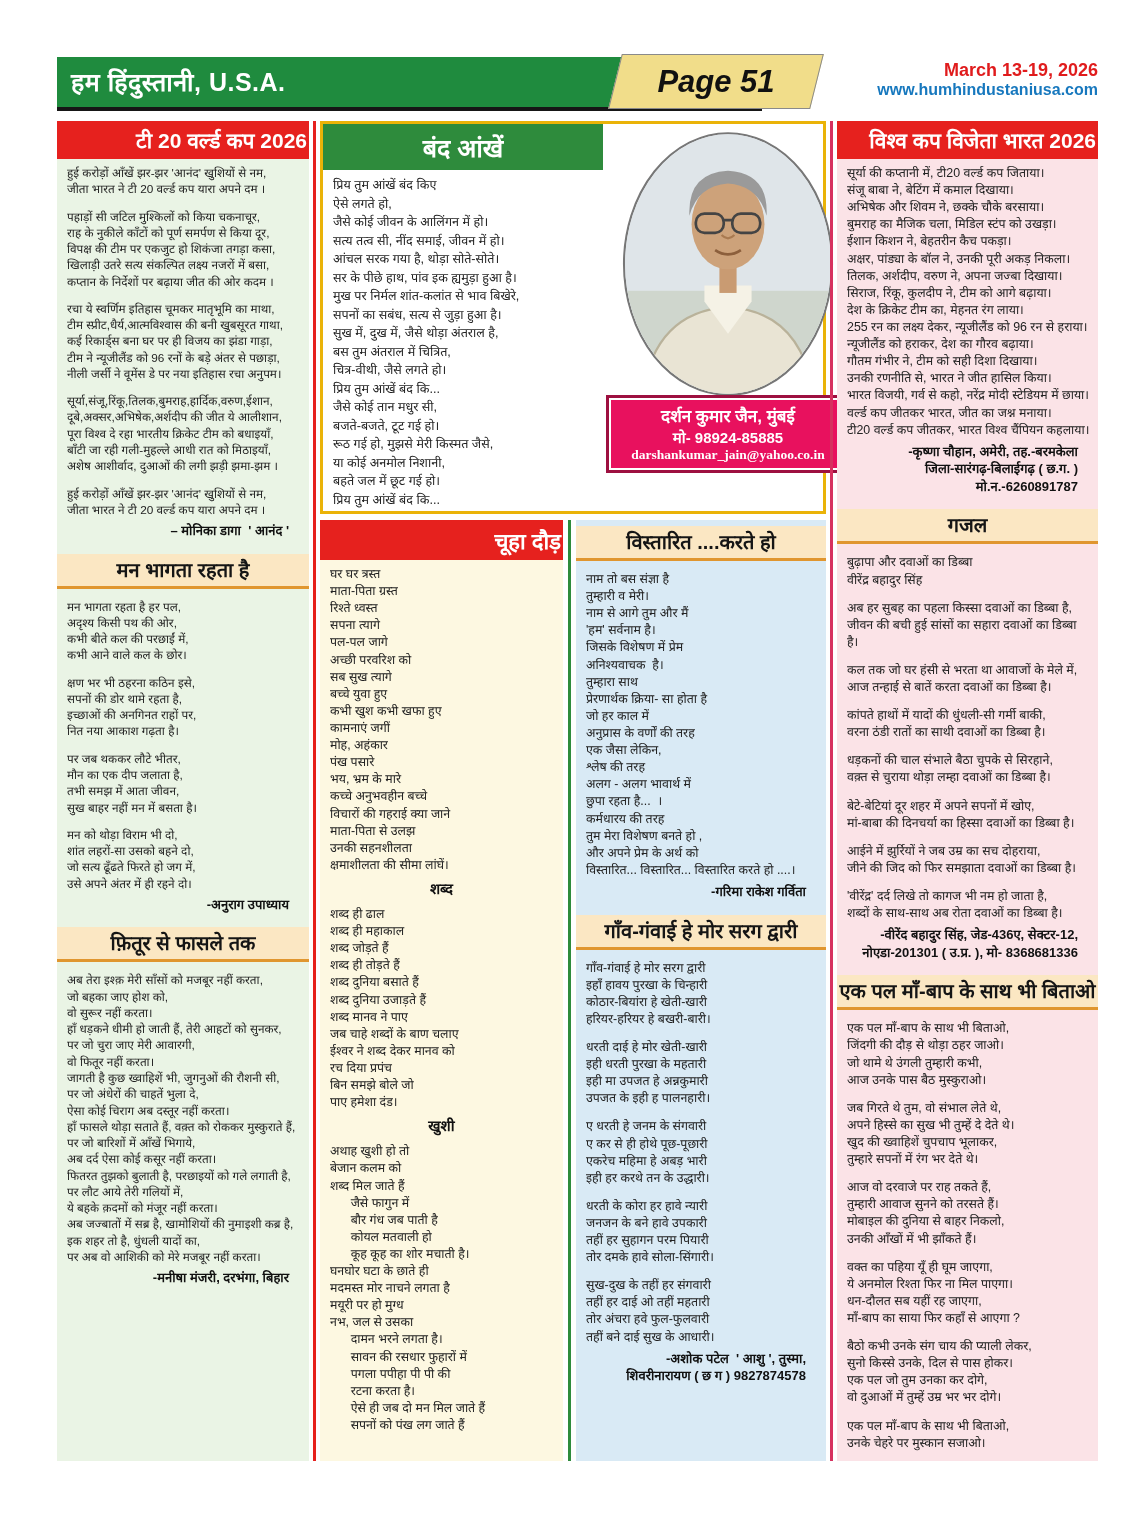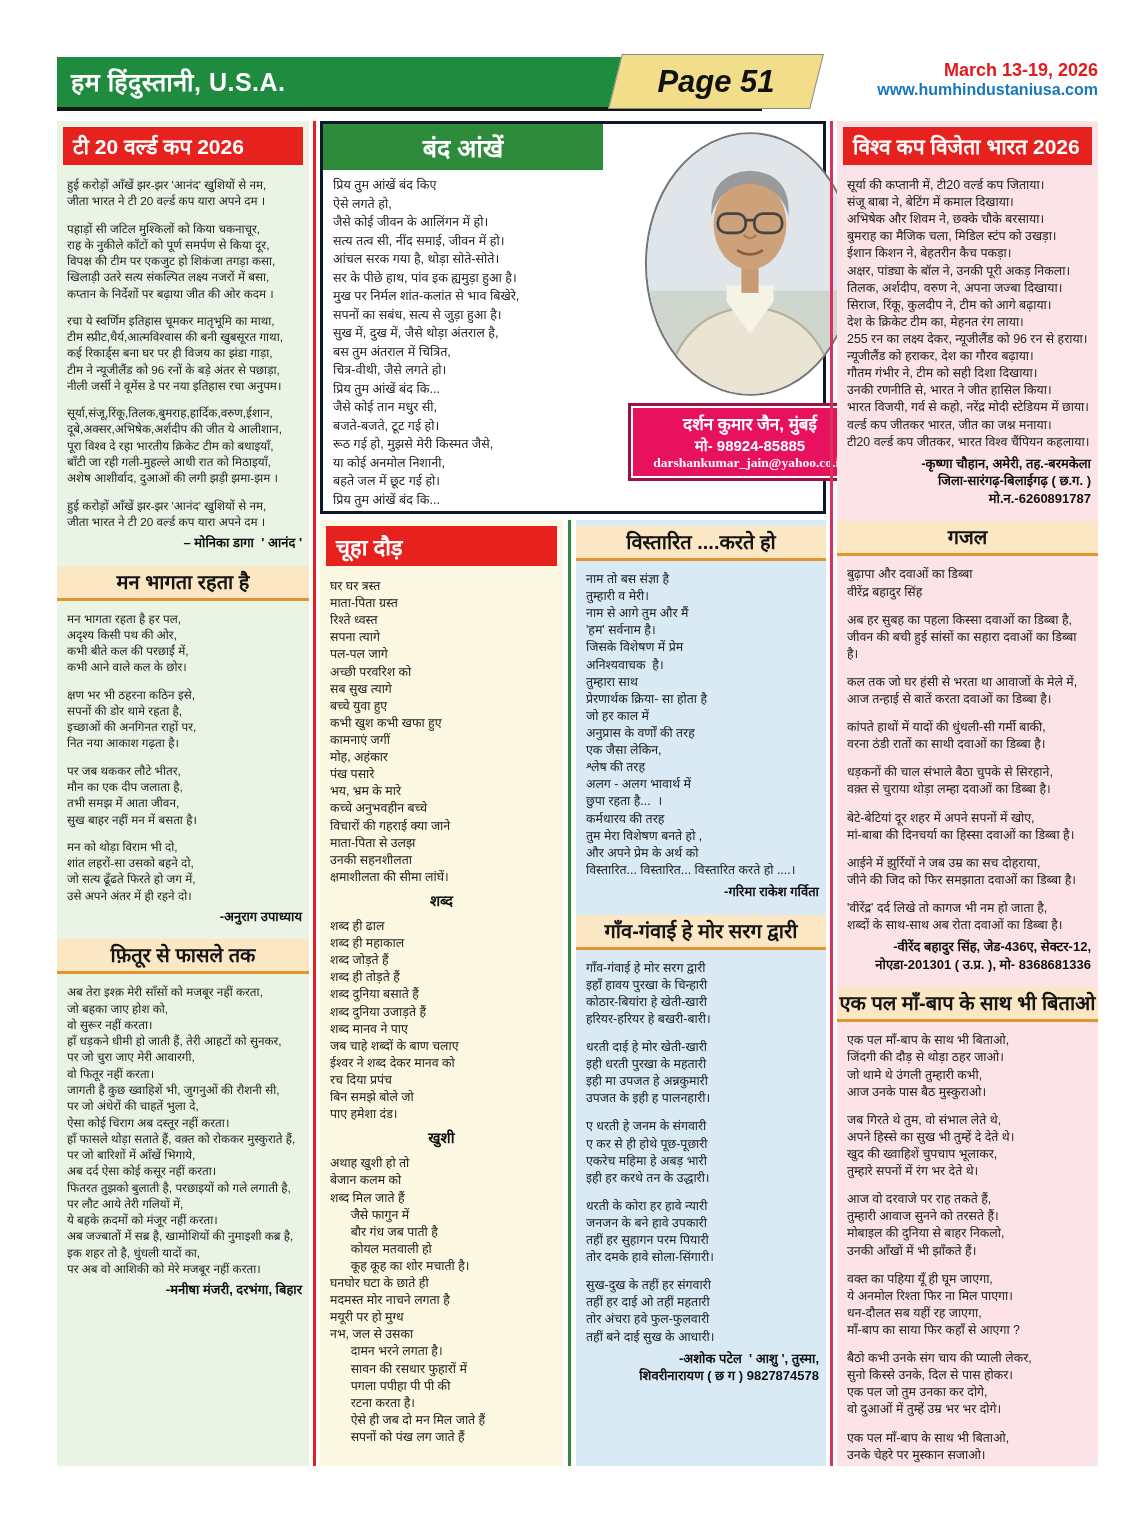--- a/index.html
+++ b/index.html
@@ -29,43 +29,43 @@
   .vsep{width:3px;flex:0 0 3px;}
   .vsep.red{background:#e6211e;margin:0 4px;}
   .vsep.crimson{background:#d6315f;margin:0 4px;}
   .vsep.green{background:#2e8b3c;margin:0 4px;border-left:1px solid #fff;border-right:1px solid #fff;}
 
   .col1{flex:0 0 252px;background:#eaf4e5;}
   .middle{flex:0 0 506px;display:flex;flex-direction:column;}
   .col4{flex:1;background:#fbe3e7;}
 
   
-  .red-band{margin:6px;background:#e6211e;color:#fff;font-size:21px;font-weight:bold;
-            text-align:left;padding:5px 10px;}
+  .red-band{margin:0;background:#e6211e;color:#fff;font-size:21px;font-weight:bold;
+            text-align:right;padding:5px 2px;}
   .green-band{margin:0;background:#2e8b3c;color:#fff;font-size:25px;font-weight:bold;
               text-align:center;padding:6px 2px;}
   .peach-band{margin:6px 0 4px 0;background:#fbe7c3;color:#151515;font-size:20px;font-weight:bold;
               text-align:center;padding:2px 2px 3px 2px;border-bottom:3px solid #e0962f;}
   .sub-head{font-weight:bold;font-size:15px;text-align:center;margin:2px 0;color:#111;}
 
   
   .lines{padding:6px 8px 2px 10px;}
   .line{font-size:12.4px;line-height:1.38;white-space:pre-wrap;color:#222;}
   .col1 .line{font-size:11.8px;}
   .line.blank{height:11px;}
-  .attr{padding:2px 7px 8px 8px;}
+  .attr{padding:2px 20px 8px 8px;}
   .attr .line{font-weight:bold;text-align:right;font-size:13px;line-height:1.35;color:#111;}
 
   
-  .band-box{border:3px solid #0f172a;background:#fff;display:flex;gap:22px;}
+  .band-box{border:3px solid #eab308;background:#fff;display:flex;}
   .band-left{flex:0 0 56%;}
   .band-left .line{font-size:12.6px;line-height:1.47;}
   .band-right{flex:1;display:flex;flex-direction:column;align-items:center;padding:6px 6px 8px 6px;}
   .photo-wrap{width:218px;height:268px;}
-  .caption{margin-top:8px;background:#e8115e;border:2px solid #fff;box-shadow:0 0 0 3px #9d1040;
+  .caption{margin-top:0;background:#e8115e;border:2px solid #fff;box-shadow:0 0 0 3px #9d1040;
            width:230px;text-align:center;color:#fff;padding:4px 2px 5px 2px;}
   .cap-name{font-weight:bold;font-size:17px;}
   .cap-phone{font-weight:bold;font-size:15px;}
   .cap-email{font-weight:bold;font-size:13.5px;font-family:"Liberation Serif","DejaVu Serif",serif;}
 
   .mid-cols{display:flex;flex:1;margin-top:6px;}
   .col2{flex:0 0 243px;background:#fdf8e1;}
   .col3{flex:1;background:#d9eaf5;}
   .col2 .red-band{font-size:22px;}
 </style>

